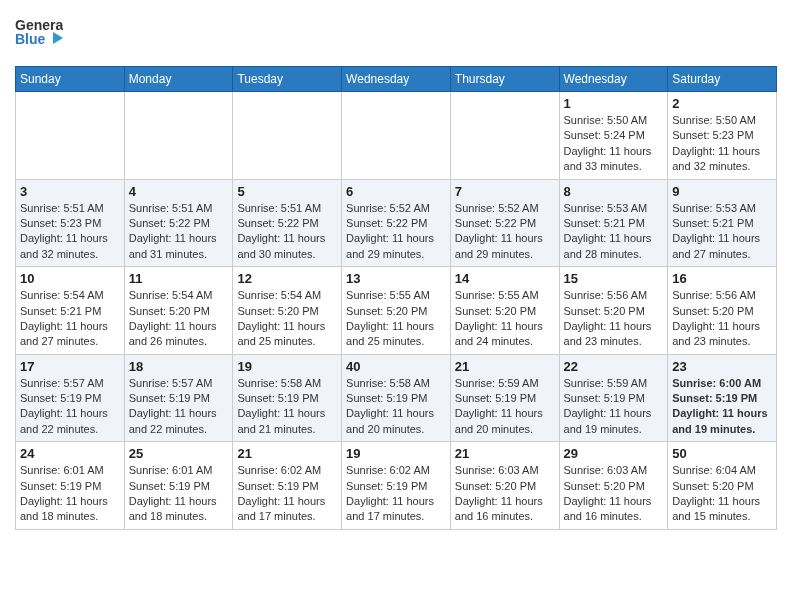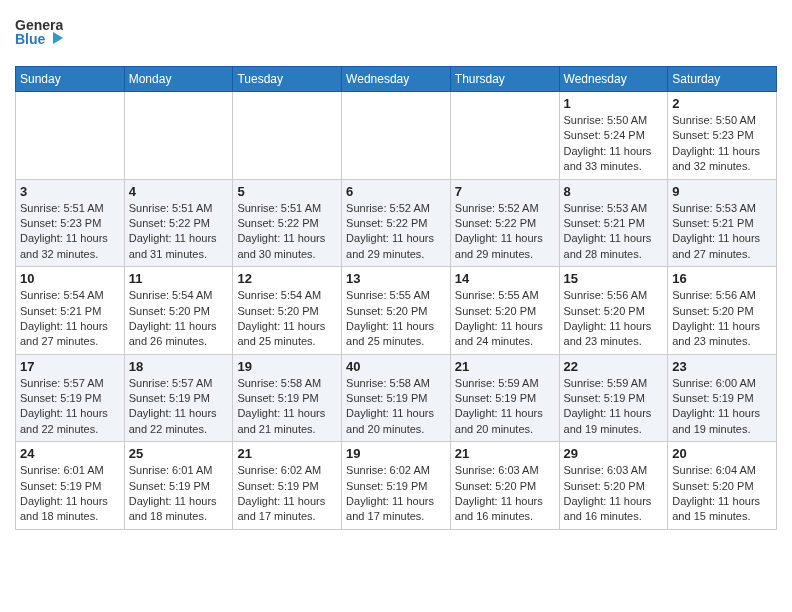--- a/index.html
+++ b/index.html
@@ -269,21 +269,21 @@
         </td>
         <td>
           <div class="day-number">22</div>
           <div class="day-info" style="white-space: pre-line;">Sunrise: 5:59 AM
 Sunset: 5:19 PM
 Daylight: 11 hours
 and 19 minutes.</div>
         </td>
         <td>
           <div class="day-number">23</div>
-          <div class="day-info" style="white-space: pre-line;">Sunrise: 6:00 AM
+          <div class="day-info" style="white-space: pre-line; font-weight: bold;">Sunrise: 6:00 AM
 Sunset: 5:19 PM
 Daylight: 11 hours
 and 19 minutes.</div>
         </td>
       </tr>
       <tr>
         <td>
           <div class="day-number">24</div>
           <div class="day-info" style="white-space: pre-line;">Sunrise: 6:01 AM
 Sunset: 5:19 PM
@@ -319,21 +319,21 @@
 and 16 minutes.</div>
         </td>
         <td>
           <div class="day-number">29</div>
           <div class="day-info" style="white-space: pre-line;">Sunrise: 6:03 AM
 Sunset: 5:20 PM
 Daylight: 11 hours
 and 16 minutes.</div>
         </td>
         <td>
-          <div class="day-number">20</div>
+          <div class="day-number">50</div>
           <div class="day-info" style="white-space: pre-line;">Sunrise: 6:04 AM
 Sunset: 5:20 PM
 Daylight: 11 hours
 and 15 minutes.</div>
         </td>
       </tr>
     </tbody>
 </table>
 
 </body></html>

